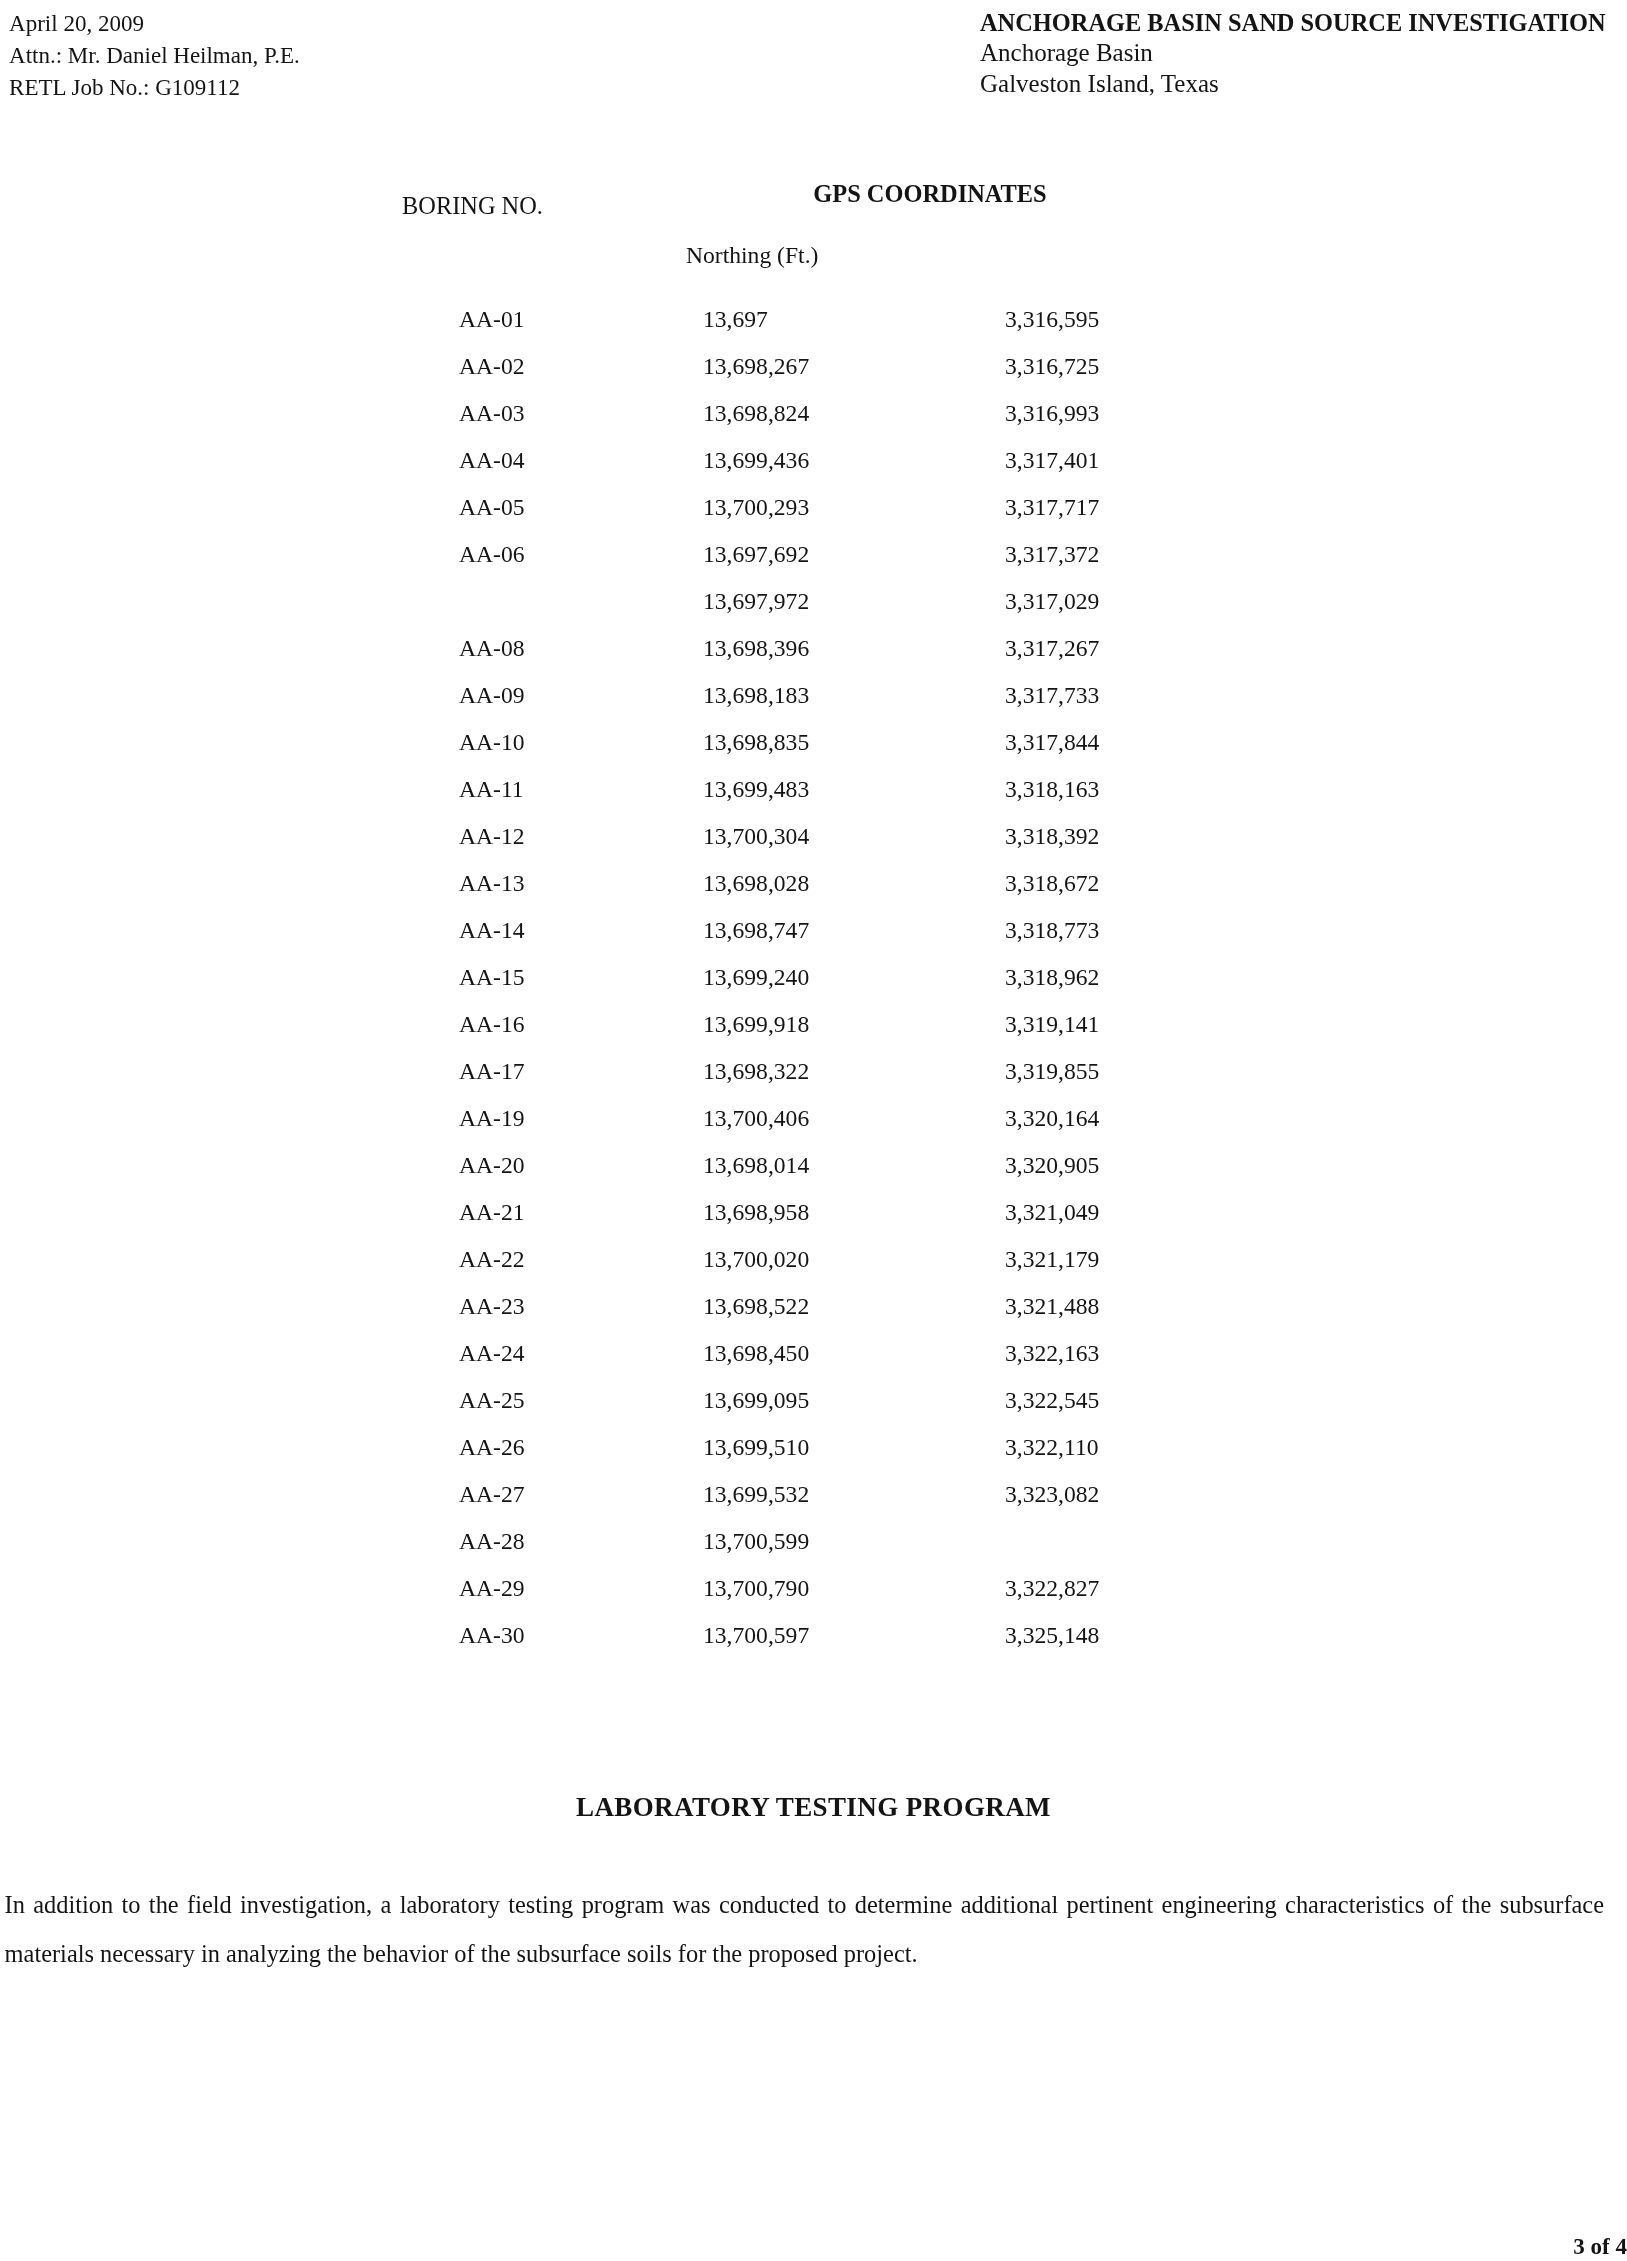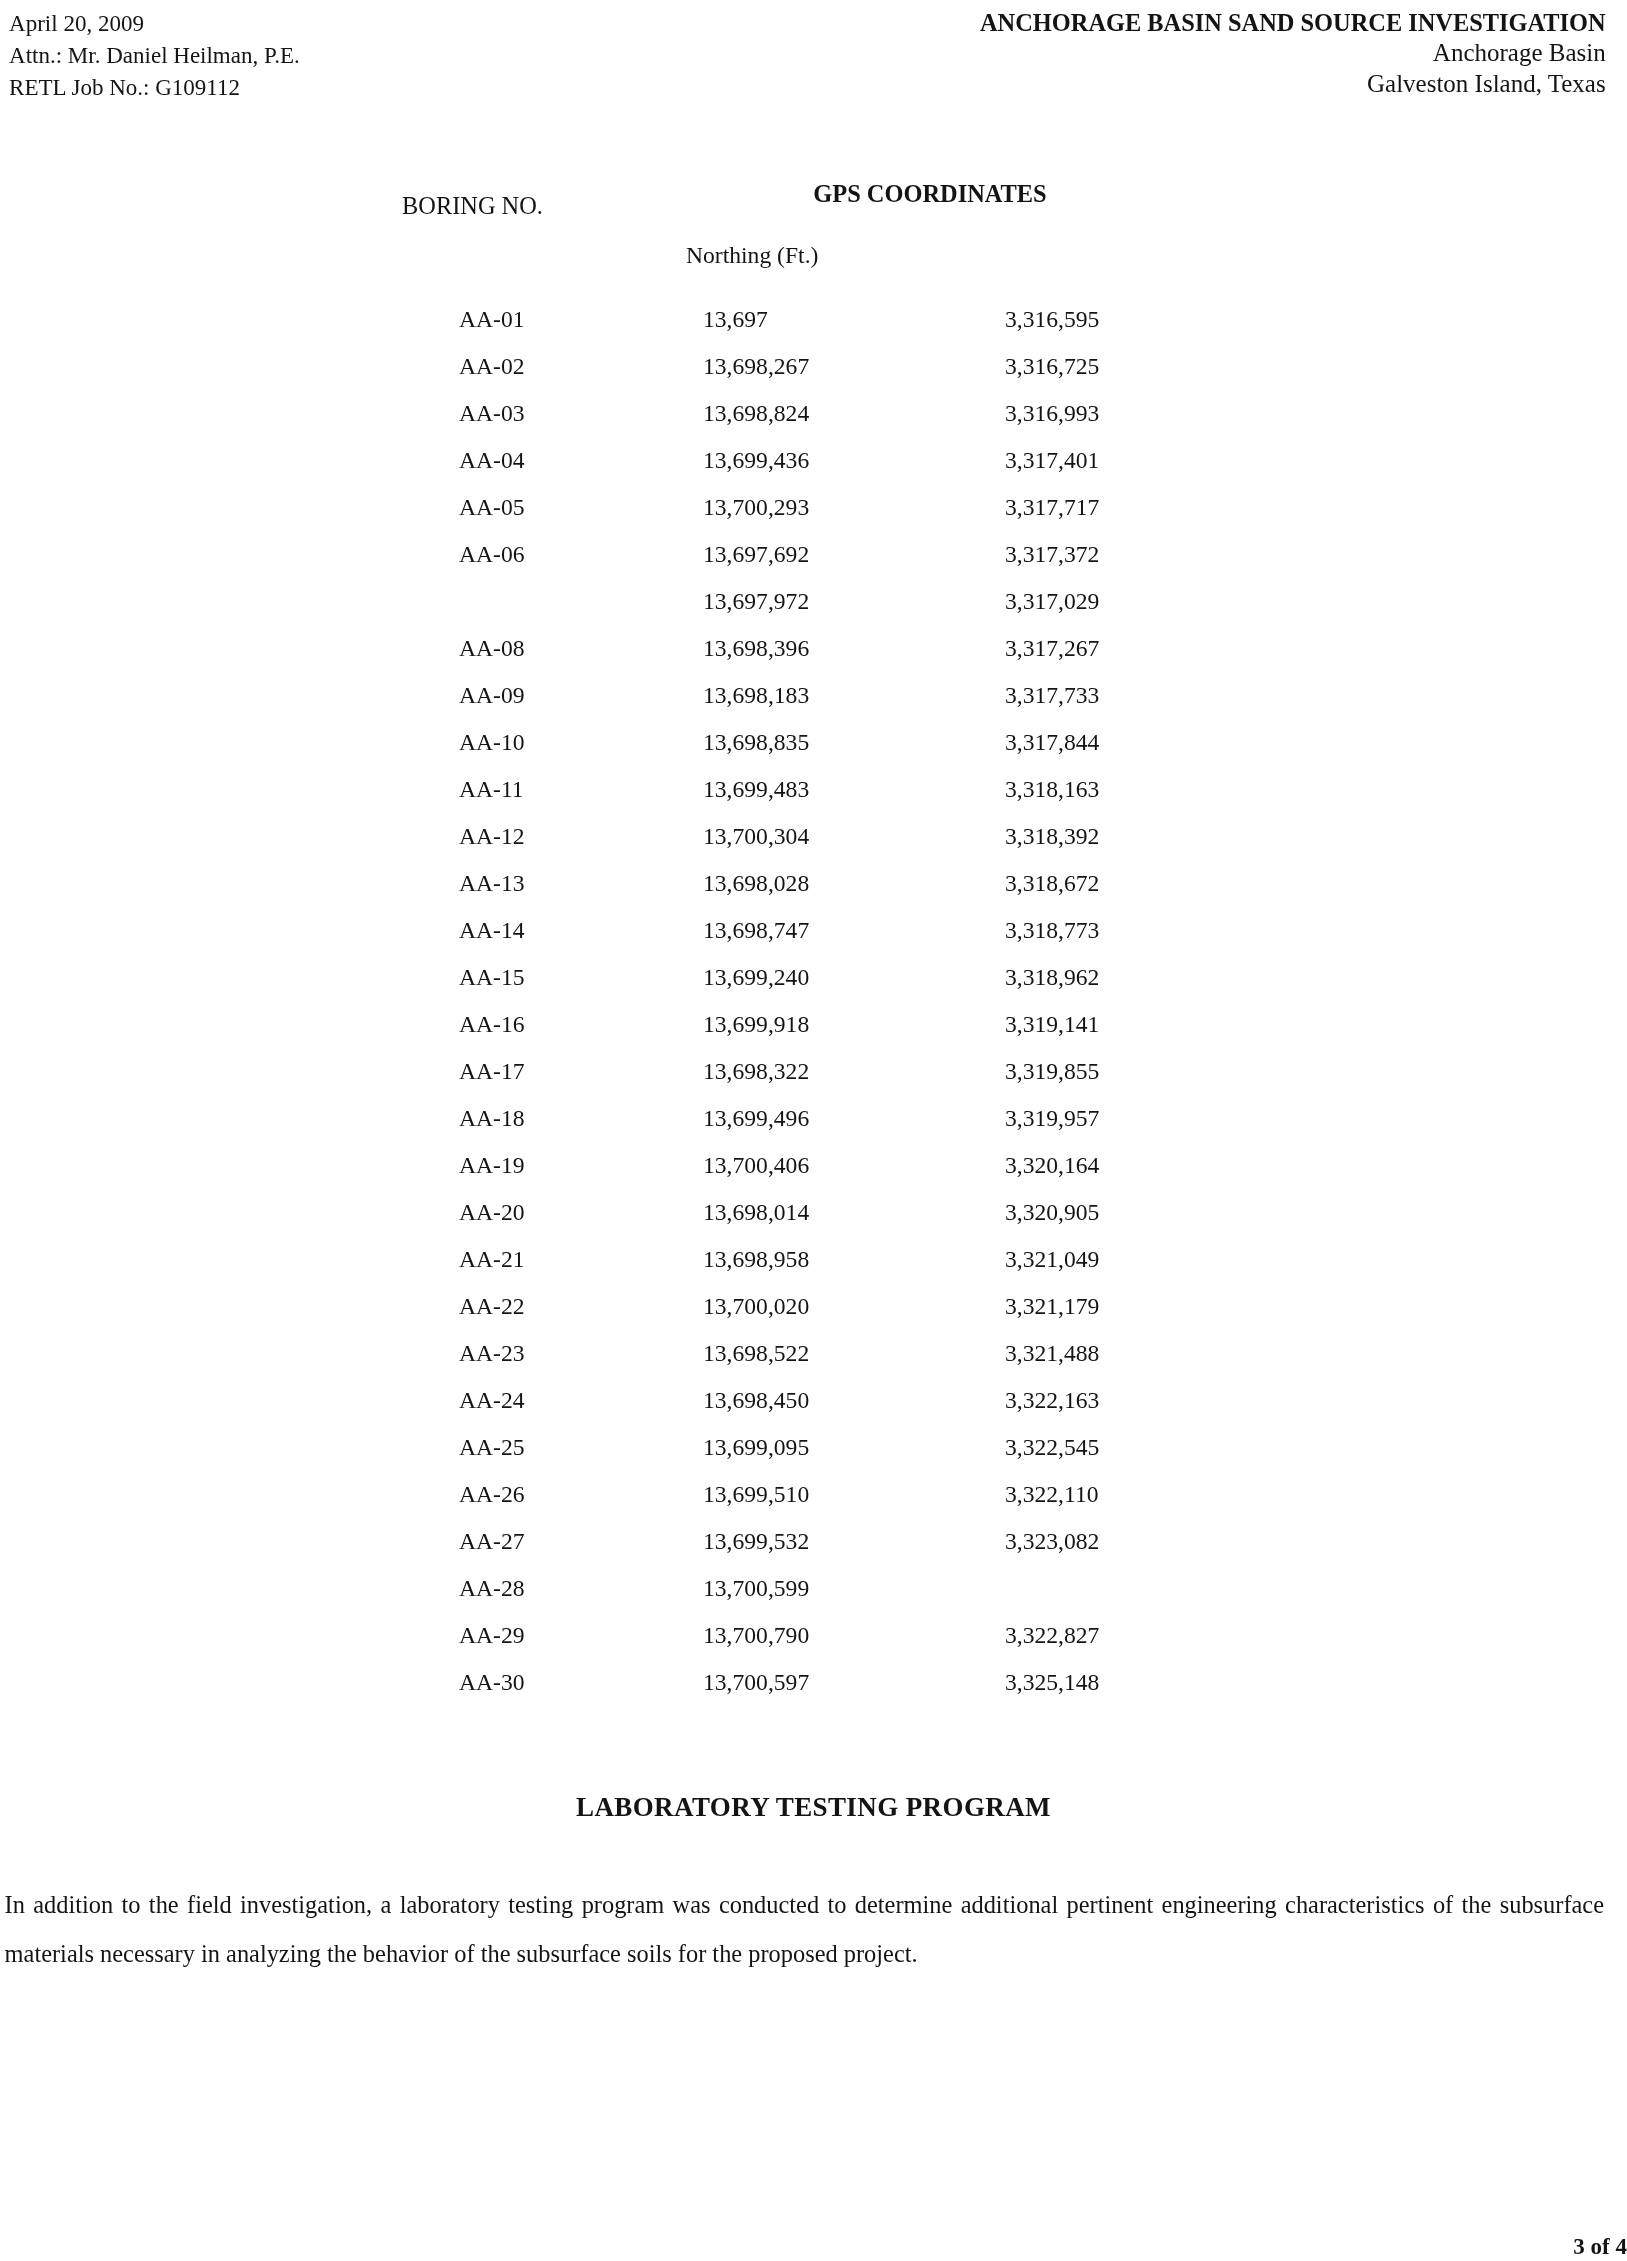--- a/index.html
+++ b/index.html
@@ -27,21 +27,20 @@
     display: flex;
     justify-content: space-between;
     align-items: flex-start;
   }
   .header-left div {
     font-size: 23px;
     line-height: 32px;
     text-align: left;
   }
   .header-right {
-    text-align: right;
   }
   .header-right .doc-title {
     font-weight: bold;
     font-size: 24.4px;
     line-height: 30.5px;
   }
   .header-right div {
     font-size: 25px;
     line-height: 30.5px;
   }
@@ -244,25 +243,20 @@
       <span>13,699,918</span>
       <span>3,319,141</span>
     </div>
 
     <div class="gps-row">
       <span>AA-17</span>
       <span>13,698,322</span>
       <span>3,319,855</span>
     </div>
 
-    <div class="gps-row">
-      <span>AA-18</span>
-      <span>13,699,496</span>
-      <span>3,319,957</span>
-    </div>
 
     <div class="gps-row">
       <span>AA-19</span>
       <span>13,700,406</span>
       <span>3,320,164</span>
     </div>
 
     <div class="gps-row">
       <span>AA-20</span>
       <span>13,698,014</span>

